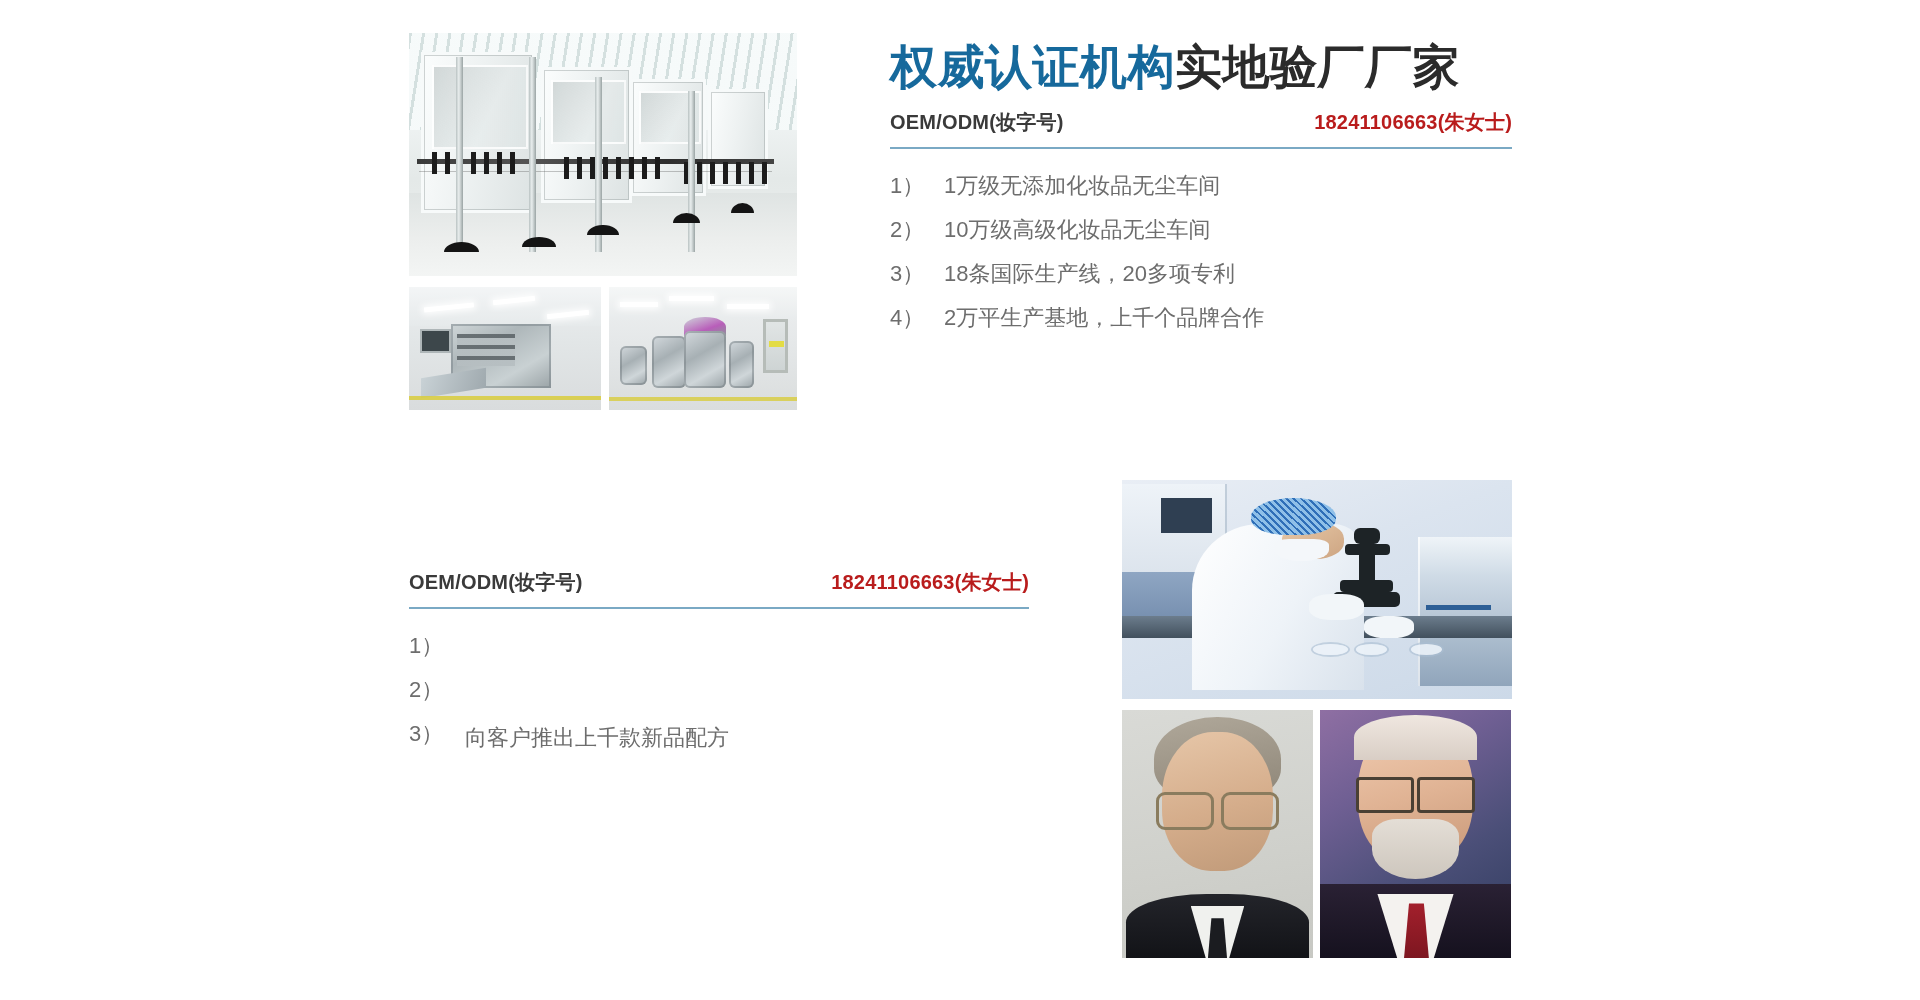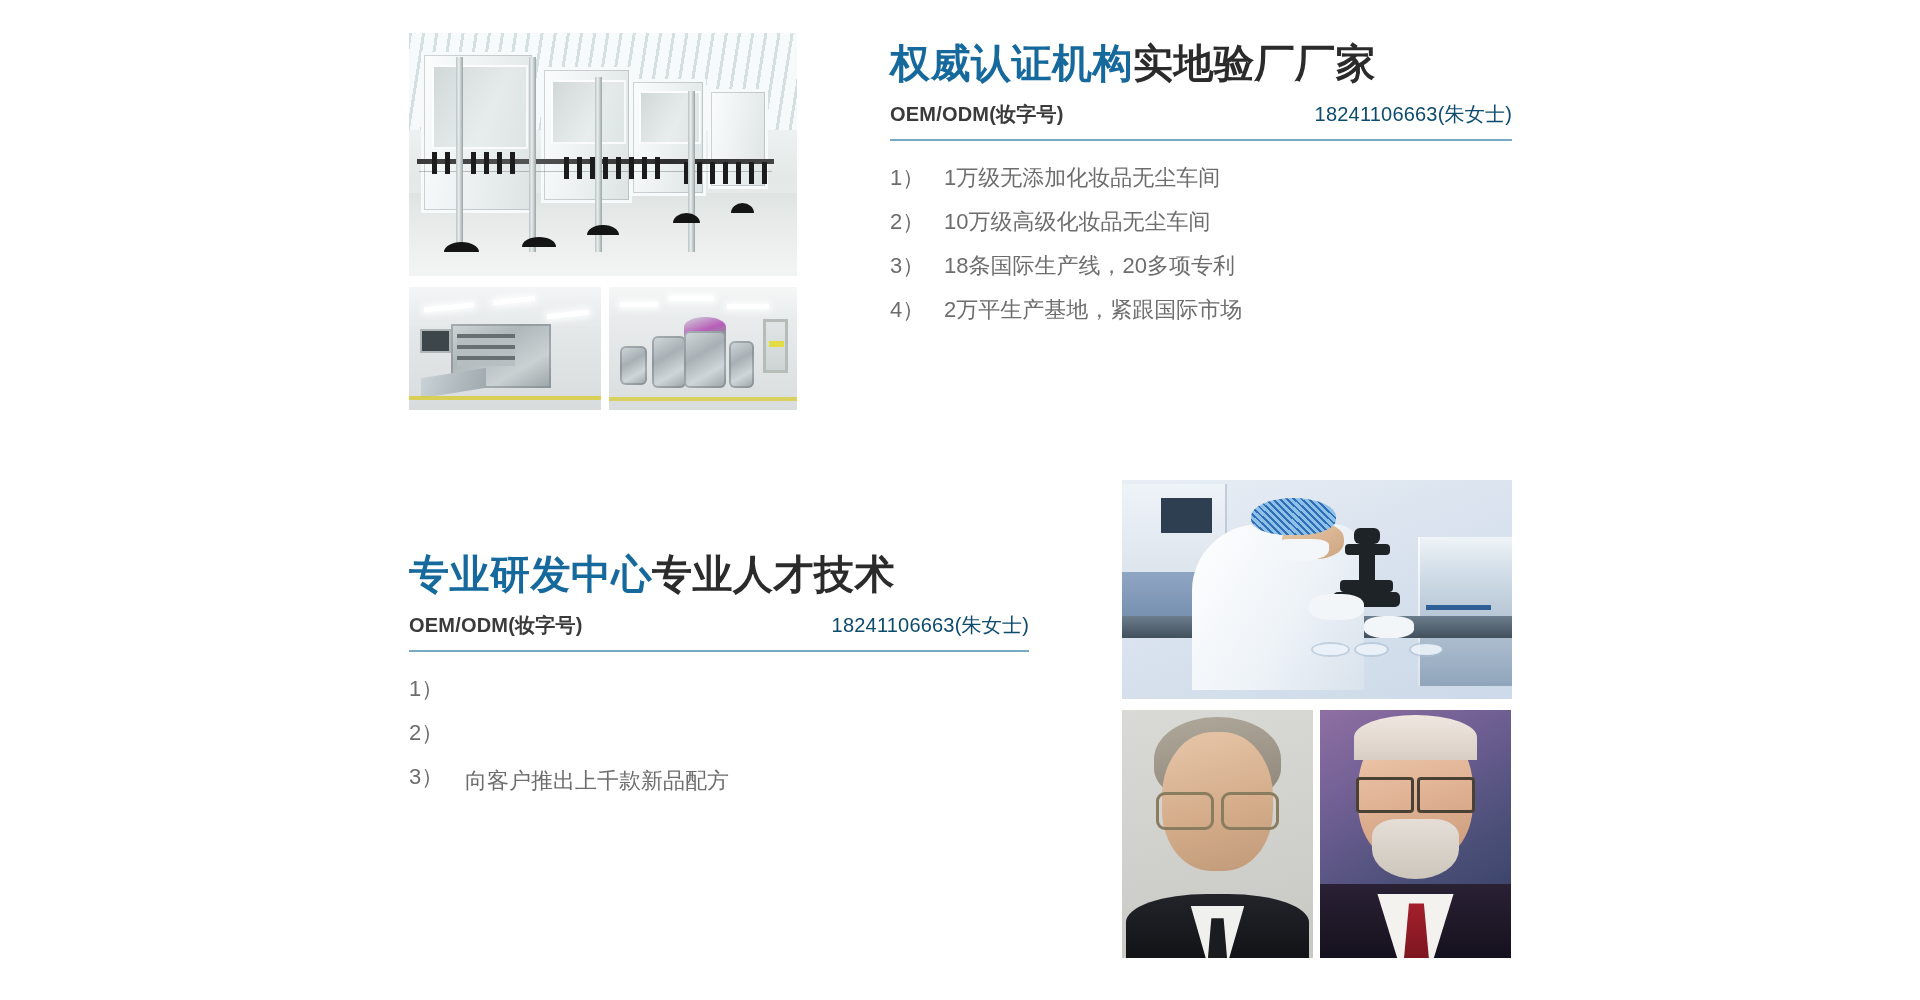--- a/index.html
+++ b/index.html
@@ -276,21 +276,21 @@
   .ph-p2 .tie {
     left: 44%; bottom: 0; width: 13%; height: 22%;
     background: linear-gradient(180deg,#a3202c,#7d1620);
     clip-path: polygon(20% 0, 80% 0, 100% 100%, 0 100%);
   }
 
   
   .block { position: absolute; }
 
   .heading {
-    font-size: 40px;
+    font-size: 47px;
     font-weight: 700;
     letter-spacing: 0.5px;
     line-height: 1.08;
     white-space: nowrap;
   }
   .heading .hl { color: #16699c; }
   .heading .rest { color: #2b2b2b; }
 
   .subrow {
     display: flex;
@@ -298,22 +298,22 @@
     font-size: 20px;
     margin-top: 16px;
     white-space: nowrap;
   }
   .subrow .oem {
     color: #3a3a3a;
     font-weight: 700;
     letter-spacing: .2px;
   }
   .subrow .tel {
-    color: #0c4a6e;
-    font-weight: 400;
+    color: #b91c1c;
+    font-weight: 700;
     letter-spacing: .2px;
   }
 
   .rule {
     height: 2px;
     background: #7aa9c4;
     margin-top: 11px;
   }
 
   .bullets { margin-top: 26px; }
@@ -404,21 +404,21 @@
     <div class="bullet">
       <span class="num">2）</span>
       <span class="txt">10万级高级化妆品无尘车间</span>
     </div>
     <div class="bullet">
       <span class="num">3）</span>
       <span class="txt">18条国际生产线，20多项专利</span>
     </div>
     <div class="bullet">
       <span class="num">4）</span>
-      <span class="txt">2万平生产基地，紧跟国际市场</span>
+      <span class="txt">2万平生产基地，上千个品牌合作</span>
     </div>
   </div>
 </div>
 
 <div class="photo ph-lab" style="left:1122px; top:480px; width:390px; height:219px;">
   <div class="lay cabinet"></div>
   <div class="lay screen"></div>
   <div class="lay cupboard"></div>
   <div class="lay machine"></div>
   <div class="lay bench"></div>
@@ -453,23 +453,20 @@
   <div class="lay head"></div>
   <div class="lay hair"></div>
   <div class="lay glasses"></div>
   <div class="lay beard"></div>
   <div class="lay suit"></div>
   <div class="lay shirt"></div>
   <div class="lay tie"></div>
 </div>
 
 <div class="block" style="left:409px; top:553px; width:620px;">
-  <div class="heading">
-    <span class="hl">专业研发中心</span><span class="rest">专业人才技术</span>
-  </div>
   <div class="subrow">
     <span class="oem">OEM/ODM(妆字号)</span>
     <span style="flex:1 1 auto;"></span>
     <span class="tel">18241106663(朱女士)</span>
   </div>
   <div class="rule"></div>
   <div class="bullets">
     <div class="bullet">
       <span class="num">1）</span>
     </div>

